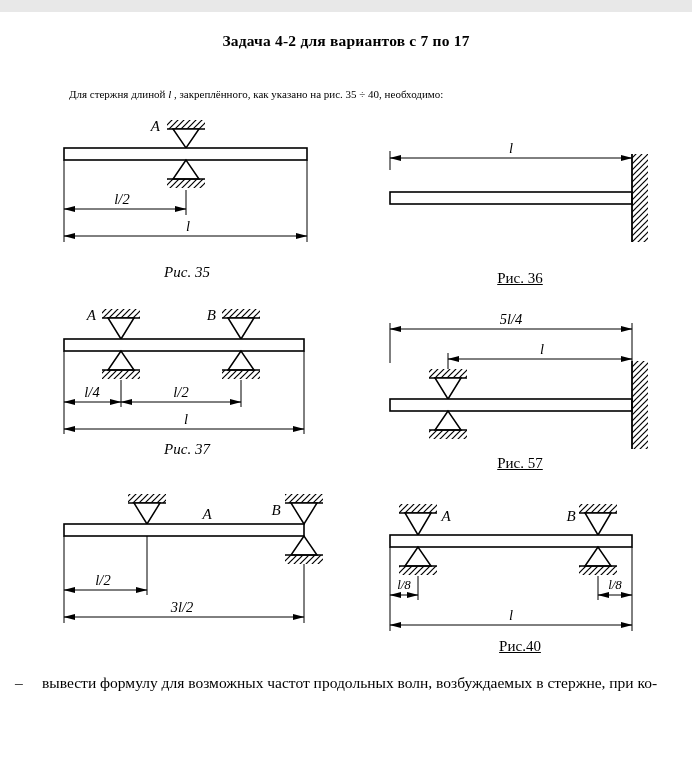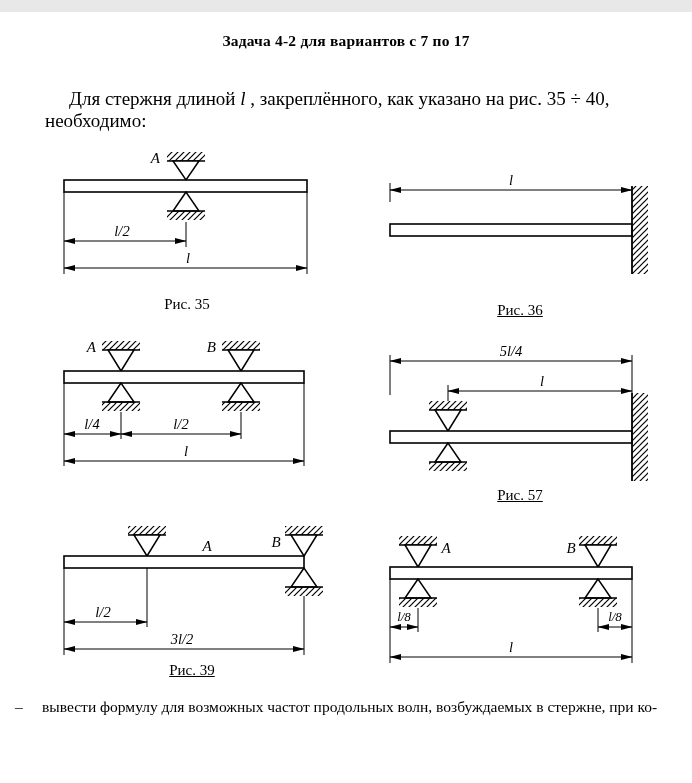--- a/index.html
+++ b/index.html
@@ -4,31 +4,31 @@
 <style>
   html,body{margin:0;padding:0;background:#e8e8e8;}
   .page{
     width:692px;height:783px;margin:12px auto;background:#ffffff;
     font-family:"Liberation Serif",serif;color:#000;overflow:hidden;position:relative;
   }
   .title{
     text-align:center;font-weight:bold;font-size:15.5px;padding-top:20px;letter-spacing:.2px;
   }
   .intro{
-    margin:38px 45px 14px 45px;font-size:19px;text-indent:24px;
+    margin:38px 45px 14px 45px;font-size:11px;text-indent:24px;
   }
   .intro .var{font-style:italic;}
   .figures{
     display:grid;grid-template-columns:312px 300px;column-gap:16px;row-gap:10px;
     margin:6px 10px 0 52px;
   }
   .figure{display:flex;flex-direction:column;align-items:flex-start;}
   .figure svg{display:block;}
   .caption{font-size:15px;margin-top:2px;text-align:center;}
-  .cap-w270{width:270px;}
+  .cap-w270{width:270px;font-style:italic;}
   .cap-w280{width:280px;text-decoration:underline;}
   .off26{margin-top:26px;}
   .off16{margin-top:16px;}
   .off8{margin-top:8px;}
   .rod{fill:#fff;stroke:#000;stroke-width:1.6;}
   .tri{fill:#fff;stroke:#000;stroke-width:1.5;}
   .gline{stroke:#000;stroke-width:1.4;}
   .ext{stroke:#000;stroke-width:1;}
   .dim{stroke:#000;stroke-width:1;}
   .wallface{stroke:#000;stroke-width:1.8;}
@@ -147,20 +147,21 @@
           <line class="ext" x1="189" y1="83" x2="189" y2="110"></line>
           <line class="dim" x1="69" y1="105" x2="189" y2="105" marker-start="url(#arr)" marker-end="url(#arr)"></line>
           <text class="dlbl" x="129" y="100" text-anchor="middle">l/2</text>
         </g>
         <g>
           <line class="ext" x1="252" y1="54" x2="252" y2="137"></line>
           <line class="dim" x1="12" y1="132" x2="252" y2="132" marker-start="url(#arr)" marker-end="url(#arr)"></line>
           <text class="dlbl" x="134" y="127" text-anchor="middle">l</text>
         </g>
       </svg>
+      <div class="caption cap-w270">Рис. 37</div>
     </div>
 
     <div class="figure">
       <svg class="off16" width="280" height="140" viewBox="0 0 280 140">
         <g>
           <line class="ext" x1="10" y1="10" x2="10" y2="50"></line>
           <line class="ext" x1="252" y1="10" x2="252" y2="48"></line>
           <line class="dim" x1="10" y1="16" x2="252" y2="16" marker-start="url(#arr)" marker-end="url(#arr)"></line>
           <text class="dlbl" x="131" y="11" text-anchor="middle">5l/4</text>
         </g>
@@ -213,21 +214,20 @@
           <line class="ext" x1="95" y1="54" x2="95" y2="113"></line>
           <line class="dim" x1="12" y1="108" x2="95" y2="108" marker-start="url(#arr)" marker-end="url(#arr)"></line>
           <text class="dlbl" x="51" y="103" text-anchor="middle">l/2</text>
         </g>
         <g>
           <line class="ext" x1="252" y1="82" x2="252" y2="141"></line>
           <line class="dim" x1="12" y1="135" x2="252" y2="135" marker-start="url(#arr)" marker-end="url(#arr)"></line>
           <text class="dlbl" x="130" y="130" text-anchor="middle">3l/2</text>
         </g>
       </svg>
-      <div class="caption cap-w280">Рис. 39</div>
     </div>
 
     <div class="figure">
       <svg class="off8" width="280" height="146" viewBox="0 0 280 146">
         <g>
           <rect class="hatchfill" x="19" y="14" width="38" height="9"></rect>
           <line class="gline" x1="19" y1="23" x2="57" y2="23"></line>
           <path class="tri" d="M25,23 L51,23 L38,45 Z"></path>
         </g>
         <text class="slbl" x="66" y="31" text-anchor="middle">A</text>
@@ -258,20 +258,21 @@
           <line class="ext" x1="218" y1="86" x2="218" y2="110"></line>
           <line class="dim" x1="218" y1="105" x2="252" y2="105" marker-start="url(#arr)" marker-end="url(#arr)"></line>
           <text class="dlbl-sm" x="235" y="99" text-anchor="middle">l/8</text>
         </g>
         <g>
           <line class="ext" x1="252" y1="57" x2="252" y2="141"></line>
           <line class="dim" x1="10" y1="135" x2="252" y2="135" marker-start="url(#arr)" marker-end="url(#arr)"></line>
           <text class="dlbl" x="131" y="130" text-anchor="middle">l</text>
         </g>
       </svg>
+      <div class="caption cap-w280">Рис.40</div>
     </div>
 
   </div>
 
   <div class="footer">
     <span class="dash">–</span>
     <span class="lines">
       <span>вывести формулу для возможных частот продольных волн, возбуждаемых в стержне, при ко-</span><br>
     </span>
   </div>

